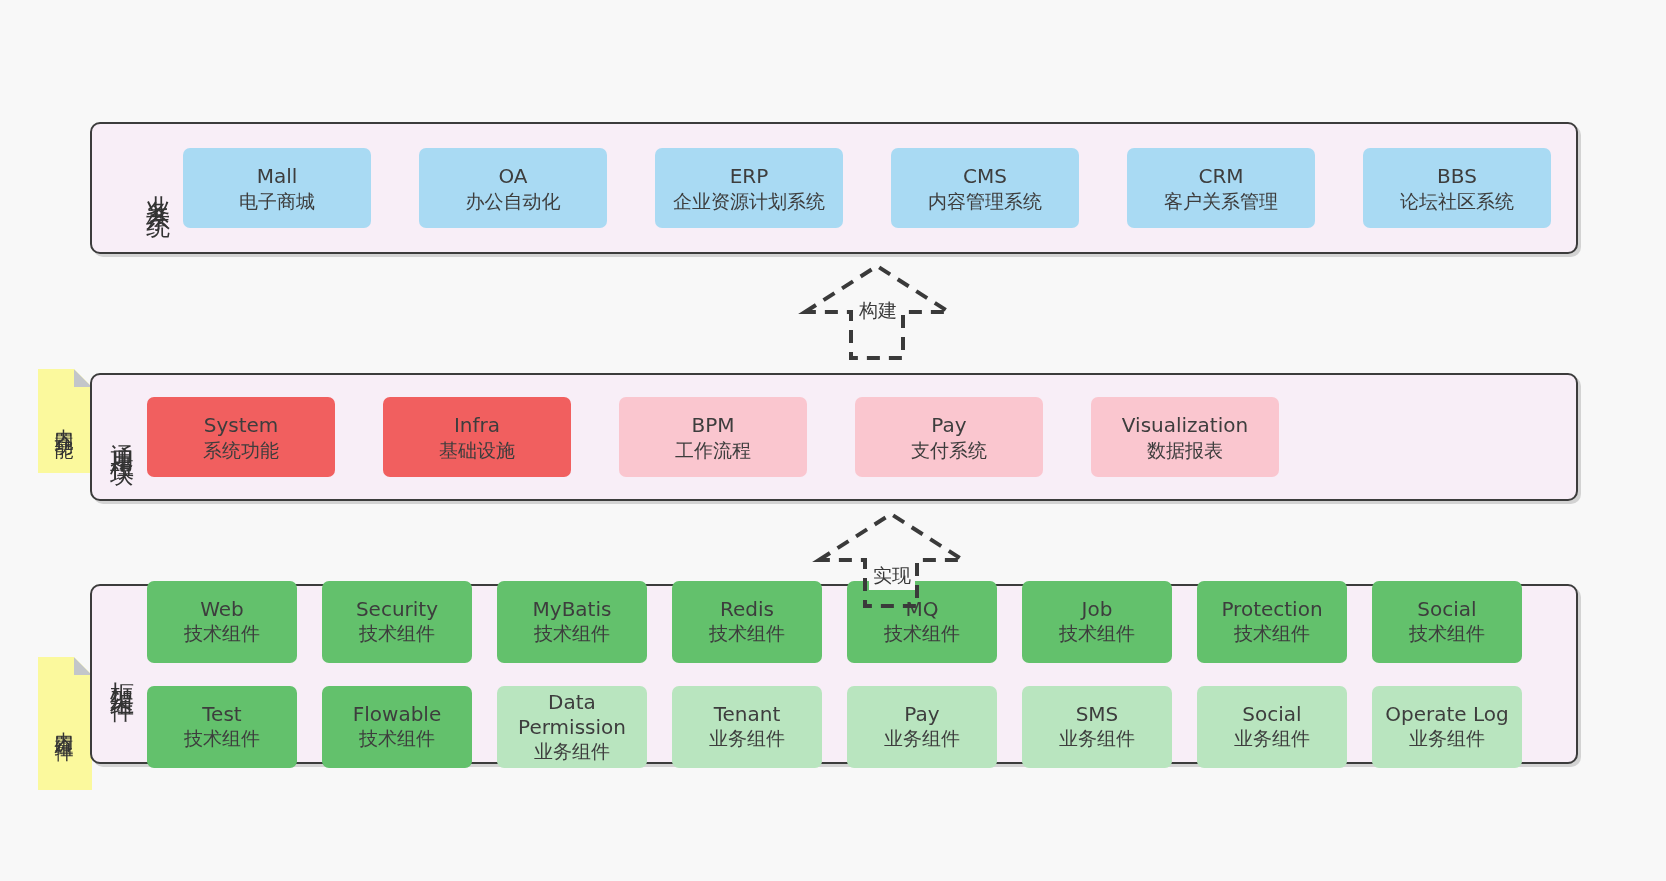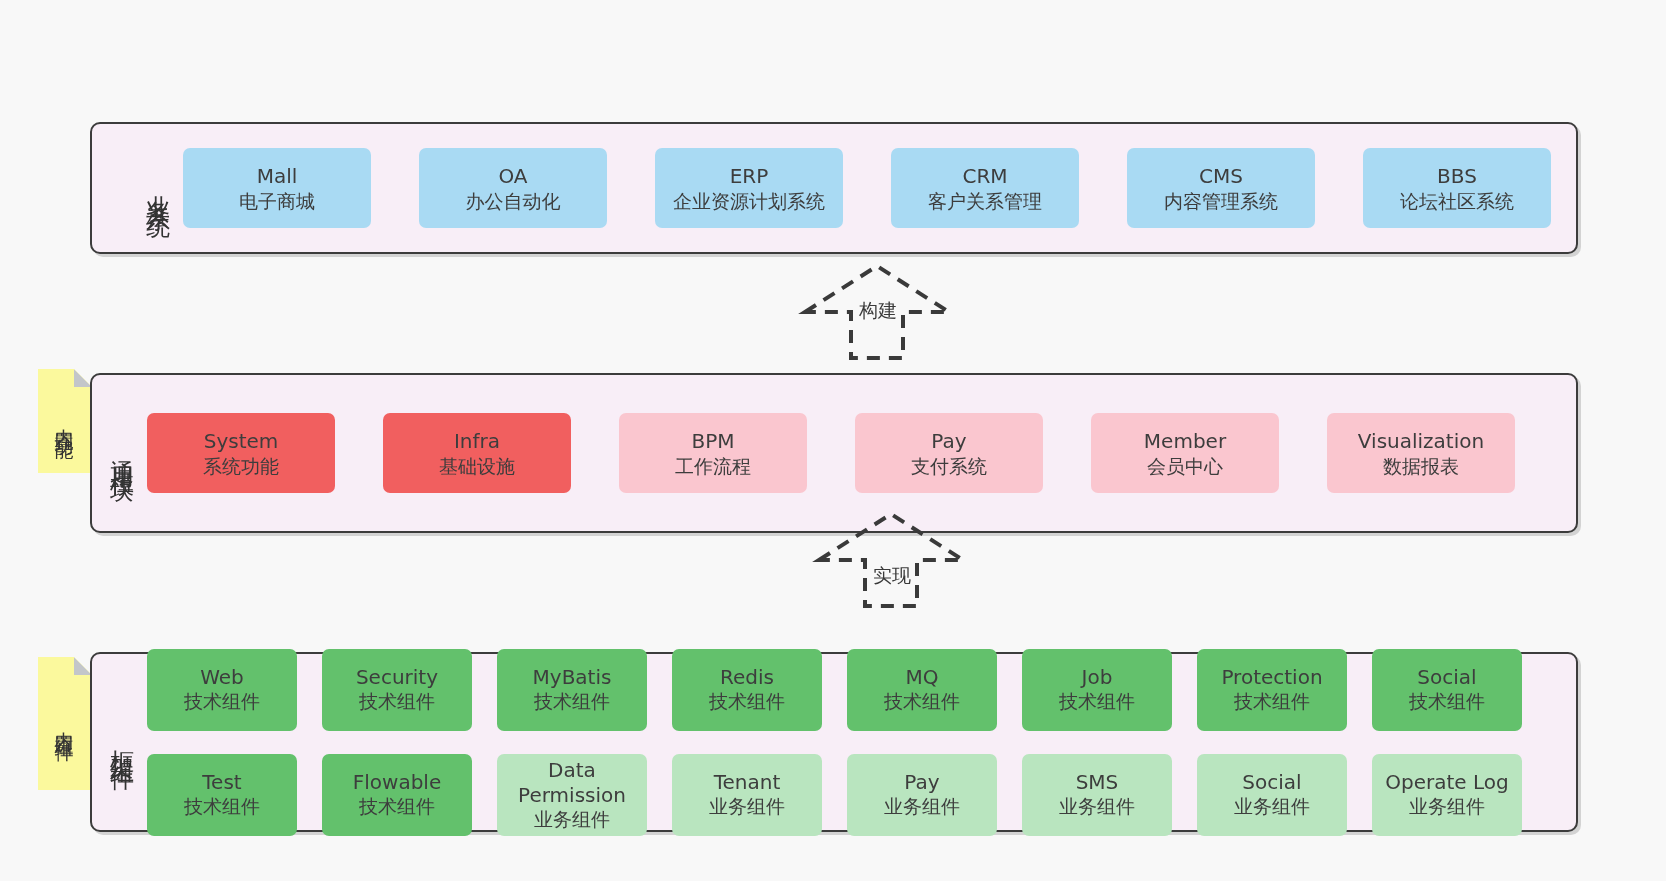--- a/index.html
+++ b/index.html
@@ -16,22 +16,22 @@
     position:absolute; left:90px; width:1488px;
     background:#f8eef7;
     border:2px solid #3c3c3c; border-radius:10px;
     box-sizing:border-box;
     display:flex; align-items:center;
     padding-left:12px;
     box-shadow:3px 3px 0 rgba(0,0,0,0.15);
     z-index:1;
   }
   .layer-top    { top:122px; height:132px;padding-left:48px; }
-  .layer-mid    { top:373px; height:160px; }
-  .layer-bottom { top:652px; height:180px; }
+  .layer-mid    { top:373px; height:128px; }
+  .layer-bottom { top:584px; height:180px; }
 
   .layer-label {
     flex:0 0 36px; width:36px;
     display:flex; align-items:center; justify-content:center;
     writing-mode:vertical-rl; text-orientation:upright;
     font-size:24px; letter-spacing:6px; color:#333;
     white-space:nowrap;
   }
 
   .boxes-area {
@@ -106,26 +106,26 @@
       </div>
       <div class="box box-6 blue">
         <div class="box-title">OA</div>
         <div class="box-sub">办公自动化</div>
       </div>
       <div class="box box-6 blue">
         <div class="box-title">ERP</div>
         <div class="box-sub">企业资源计划系统</div>
       </div>
       <div class="box box-6 blue">
+        <div class="box-title">CMS</div>
+        <div class="box-sub">内容管理系统</div>
+      </div>
+      <div class="box box-6 blue">
         <div class="box-title">CRM</div>
         <div class="box-sub">客户关系管理</div>
-      </div>
-      <div class="box box-6 blue">
-        <div class="box-title">CMS</div>
-        <div class="box-sub">内容管理系统</div>
       </div>
       <div class="box box-6 blue">
         <div class="box-title">BBS</div>
         <div class="box-sub">论坛社区系统</div>
       </div>
     </div>
   </div>
 </div>
 
 <svg class="arrow-svg arrow-1" width="164" height="112" viewBox="0 0 164 112">
@@ -152,24 +152,20 @@
       </div>
       <div class="box box-6 pink">
         <div class="box-title">BPM</div>
         <div class="box-sub">工作流程</div>
       </div>
       <div class="box box-6 pink">
         <div class="box-title">Pay</div>
         <div class="box-sub">支付系统</div>
       </div>
       <div class="box box-6 pink">
-        <div class="box-title">Member</div>
-        <div class="box-sub">会员中心</div>
-      </div>
-      <div class="box box-6 pink">
         <div class="box-title">Visualization</div>
         <div class="box-sub">数据报表</div>
       </div>
     </div>
   </div>
 </div>
 
 <svg class="arrow-svg arrow-2" width="164" height="112" viewBox="0 0 164 112">
   <path d="M 10 56 L 82 10 L 154 56 L 108 56 L 108 102 L 56 102 L 56 56 Z" fill="none" stroke="#3a3a3a" stroke-width="4" stroke-dasharray="13 9"></path>
 </svg>

